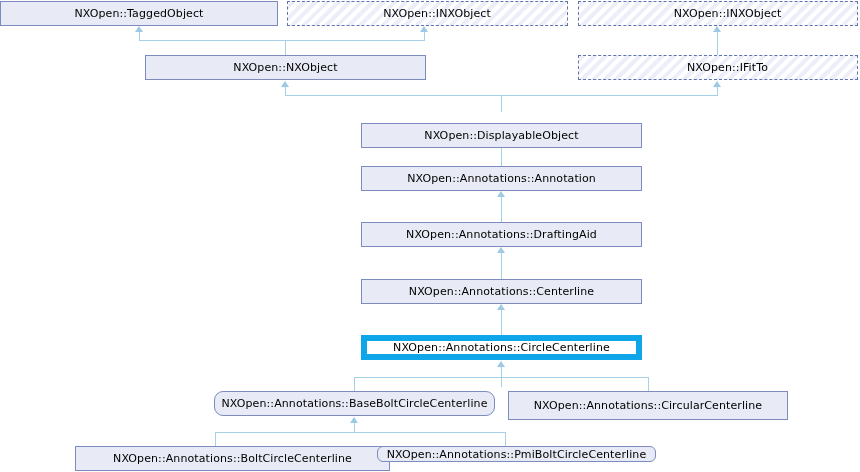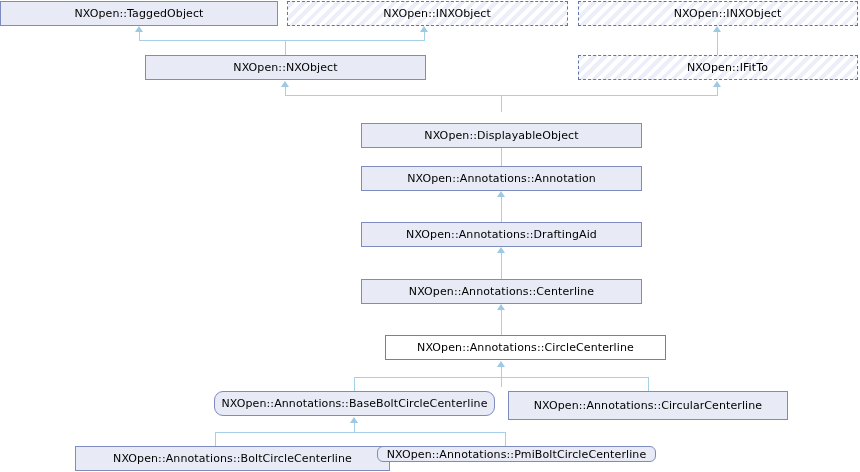--- a/index.html
+++ b/index.html
@@ -28,22 +28,21 @@
     white-space: nowrap;
   }
   
   .node.solid {
     background: #e8ebf5;
     border: 1px solid #7d8bbf;
   }
   
   .node.current {
     background: #ffffff;
-    border: 1px solid #0ea5e9;
-    margin-left: 24px;
+    border: 6px solid #0ea5e9;
   }
   
   .node.hatched {
     border: 1px dashed #5f74ac;
     background-color: #ffffff;
     background-image: repeating-linear-gradient(
       -45deg,
       #eceffa 0px,
       #eceffa 4px,
       #ffffff 4px,

